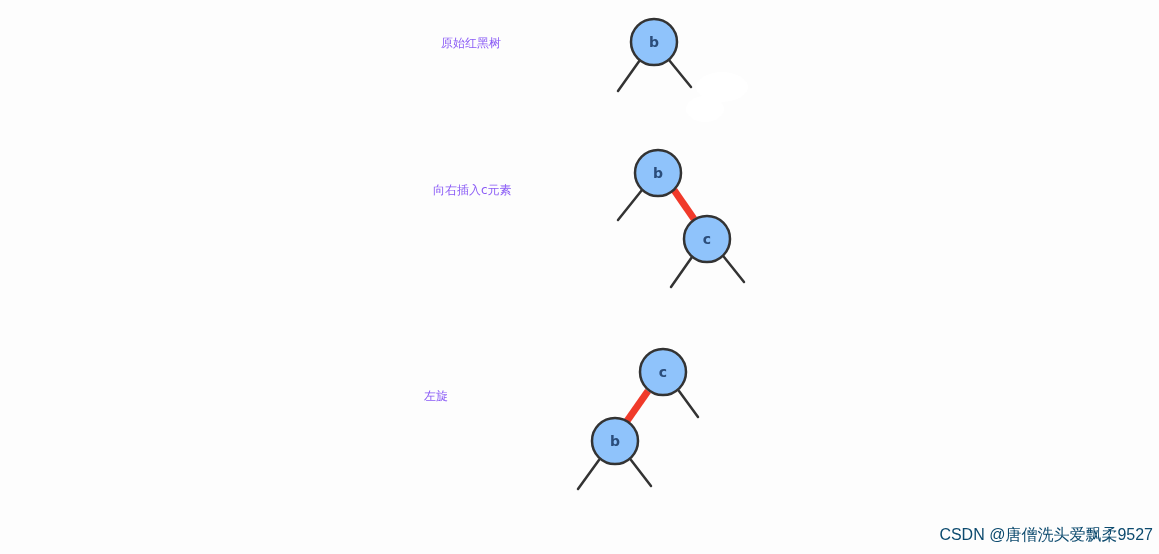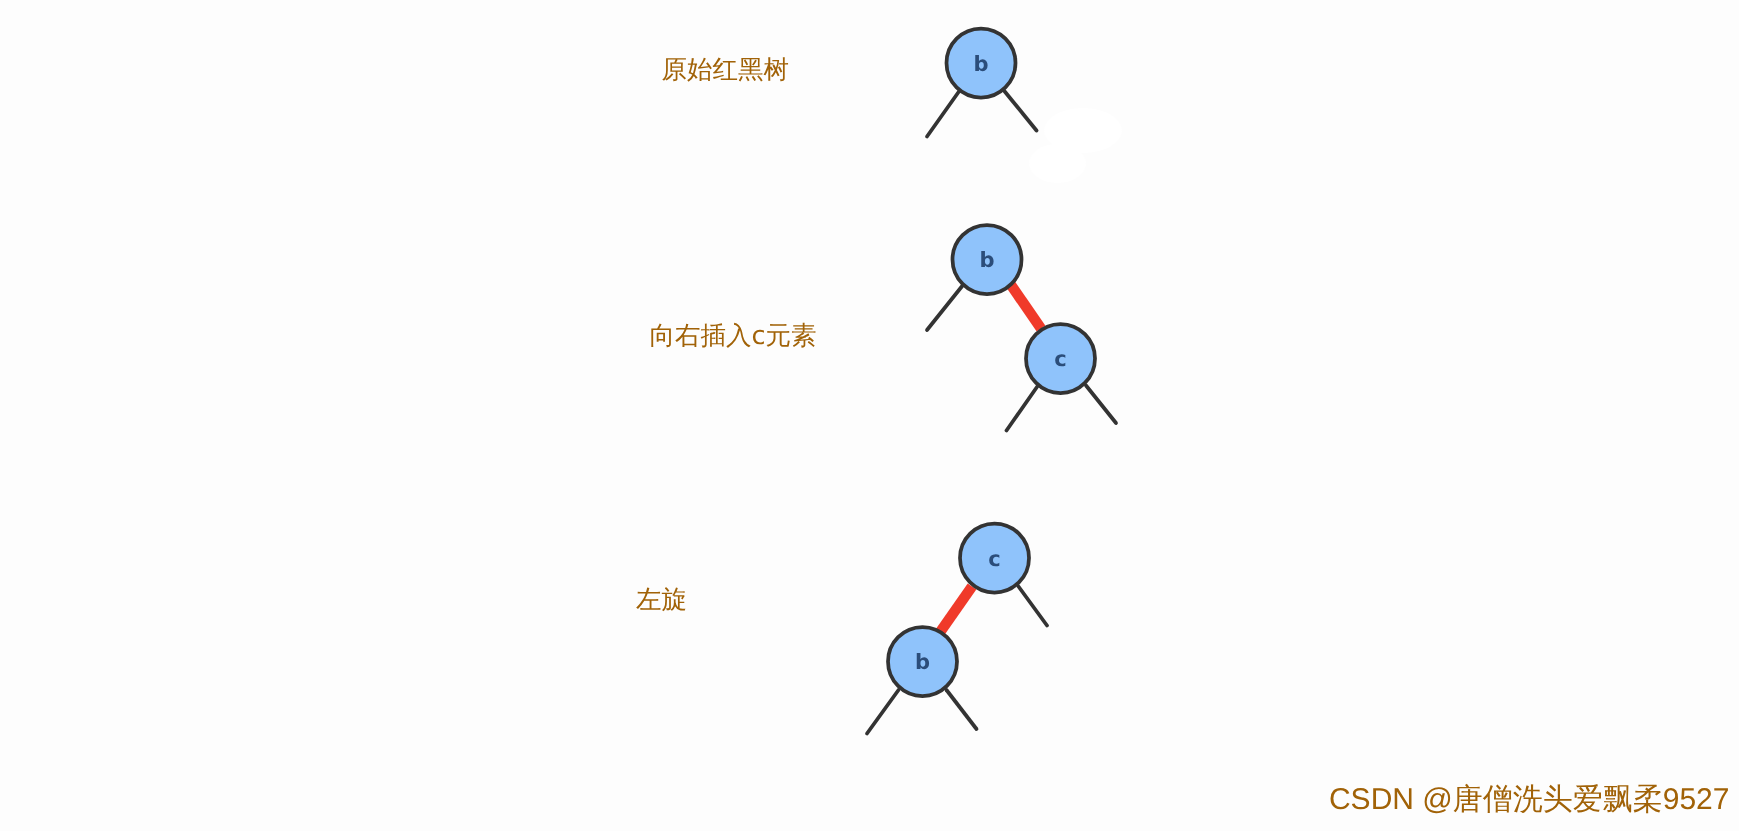--- a/index.html
+++ b/index.html
@@ -1,27 +1,27 @@
 <!DOCTYPE html>
 <html><head>
   <meta charset="utf-8">
   <style>
     html, body { margin: 0; padding: 0; }
     body { width: 1159px; height: 554px; background: #fdfdfd; position: relative; overflow: hidden; font-family: "DejaVu Sans", sans-serif; }
-    .label { position: absolute; font-size: 17px; color: #a16207; white-space: nowrap; }
+    .label { position: absolute; font-size: 12px; color: #8b5cf6; white-space: nowrap; }
     svg.diagram { position: absolute; left: 0; top: 0; }
-    .watermark { position: absolute; right: 6px; bottom: 8px; font-family: "Liberation Sans", sans-serif; font-size: 20px; color: #a16207; }
+    .watermark { position: absolute; right: 6px; bottom: 8px; font-family: "Liberation Sans", sans-serif; font-size: 16px; color: #0c4a6e; }
     .node-text { font-family: "DejaVu Sans", sans-serif; font-weight: bold; font-size: 14px; fill: #2b4d7a; }
     .blob { position: absolute; background: #ffffff; border-radius: 50%; }
   </style>
 </head>
 <body>
 
 <div class="label" style="left:441px; top:35px;">原始红黑树</div>
-<div class="label" style="left:433px; top:212px;">向右插入c元素</div>
+<div class="label" style="left:433px; top:182px;">向右插入c元素</div>
 <div class="label" style="left:424px; top:388px;">左旋</div>
 
 <div class="blob" style="left:696px; top:72px; width:52px; height:30px;"></div>
 <div class="blob" style="left:686px; top:96px; width:38px; height:26px;"></div>
 
 <svg class="diagram" id="diagram" width="1159" height="554" xmlns="http://www.w3.org/2000/svg">
     <g>
       <line x1="640" y1="60" x2="618" y2="91" stroke="#333333" stroke-width="2.5" stroke-linecap="round"></line>
       <line x1="669" y1="60" x2="691" y2="87" stroke="#333333" stroke-width="2.5" stroke-linecap="round"></line>
       <g>

